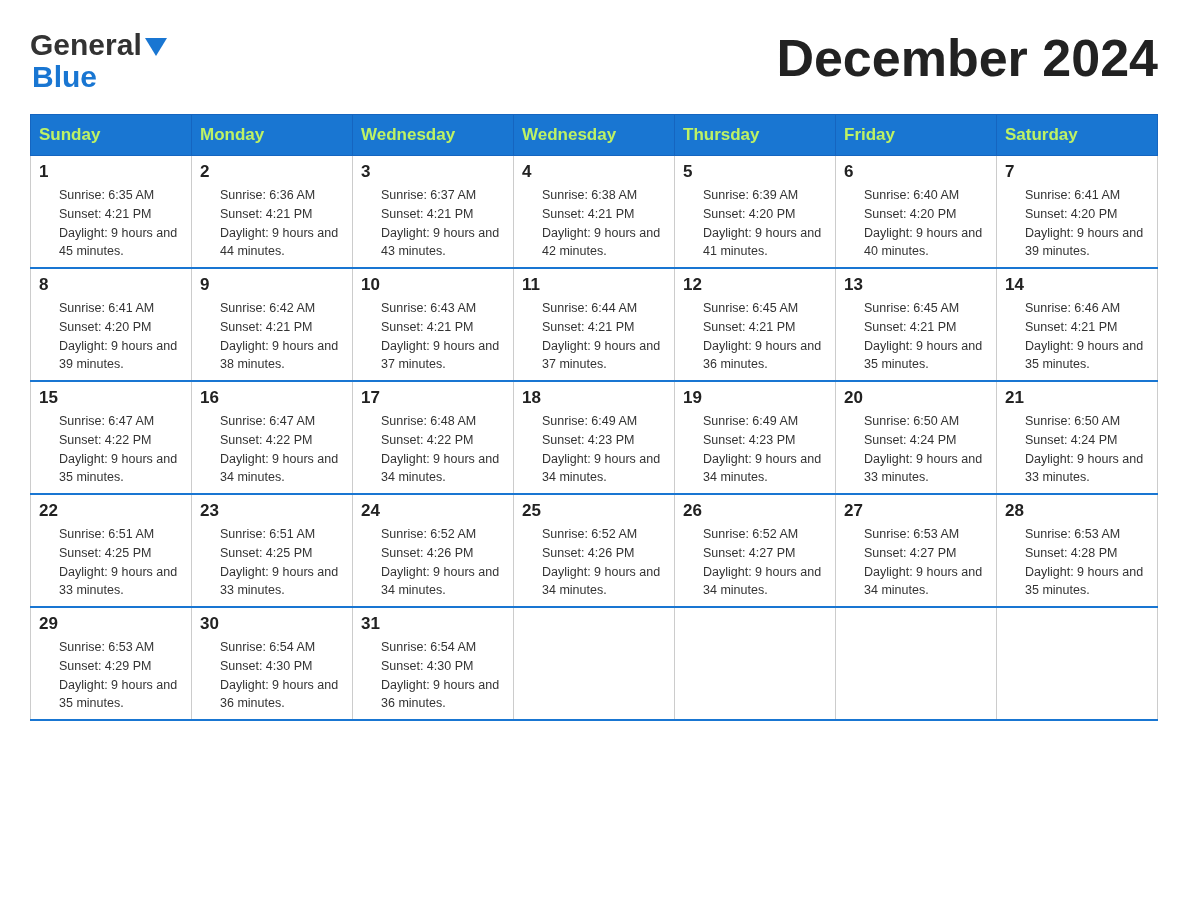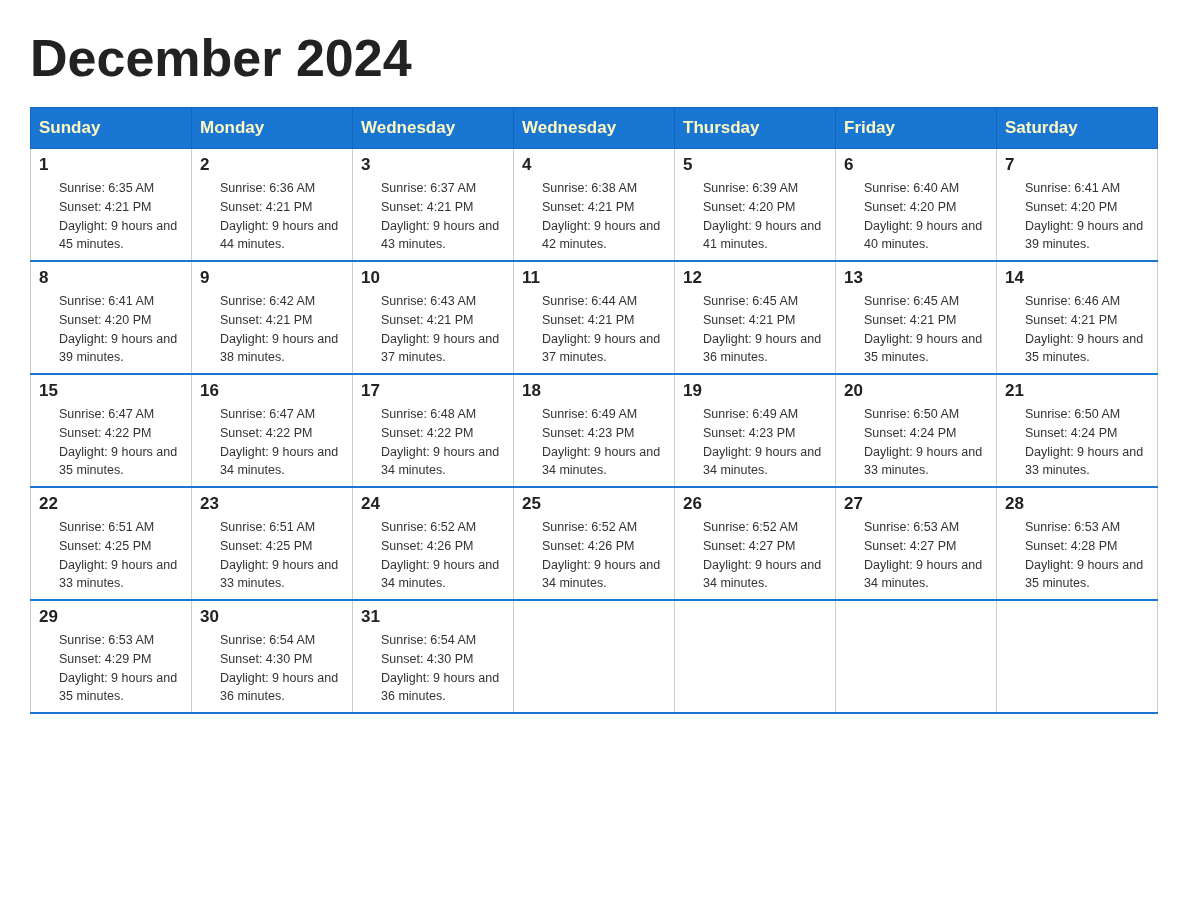--- a/index.html
+++ b/index.html
@@ -31,21 +31,21 @@
     .location {
       font-size: 22px;
       color: #444;
     }
     .calendar {
       width: 100%;
       border-collapse: collapse;
     }
     .calendar thead tr th {
       background-color: #1976d2;
-      color: #fef9c3;
+      color: #bef264;
       font-size: 17px;
       font-weight: bold;
       padding: 10px 8px;
       text-align: left;
       border: 1px solid #1565c0;
     }
     .calendar tbody tr td {
       vertical-align: top;
       border: 1px solid #ccc;
       padding: 6px 8px;
@@ -77,20 +77,31 @@
       line-height: 1;
     }
     .logo-second-row {
       margin-left: 0px;
     }
   </style>
 </head>
 <body>
 
 <div class="header">
+  <div class="logo">
+    <div class="logo-row">
+      <span style="font-size:30px;font-weight:bold;color:#333;">General</span>
+      <svg width="22" height="18" viewBox="0 0 22 18" style="margin-left:3px;margin-top:4px;">
+        <polygon points="0,0 22,0 11,18" fill="#1976d2"></polygon>
+      </svg>
+    </div>
+    <div class="logo-second-row" style="margin-left:2px;">
+      <span style="font-size:30px;font-weight:bold;color:#1976d2;">Blue</span>
+    </div>
+  </div>
   <div class="title-block">
     <div class="month-year">December 2024</div>
   </div>
 </div>
 
 <table class="calendar">
   <thead>
     <tr>
       <th>Sunday</th>
       <th>Monday</th>

